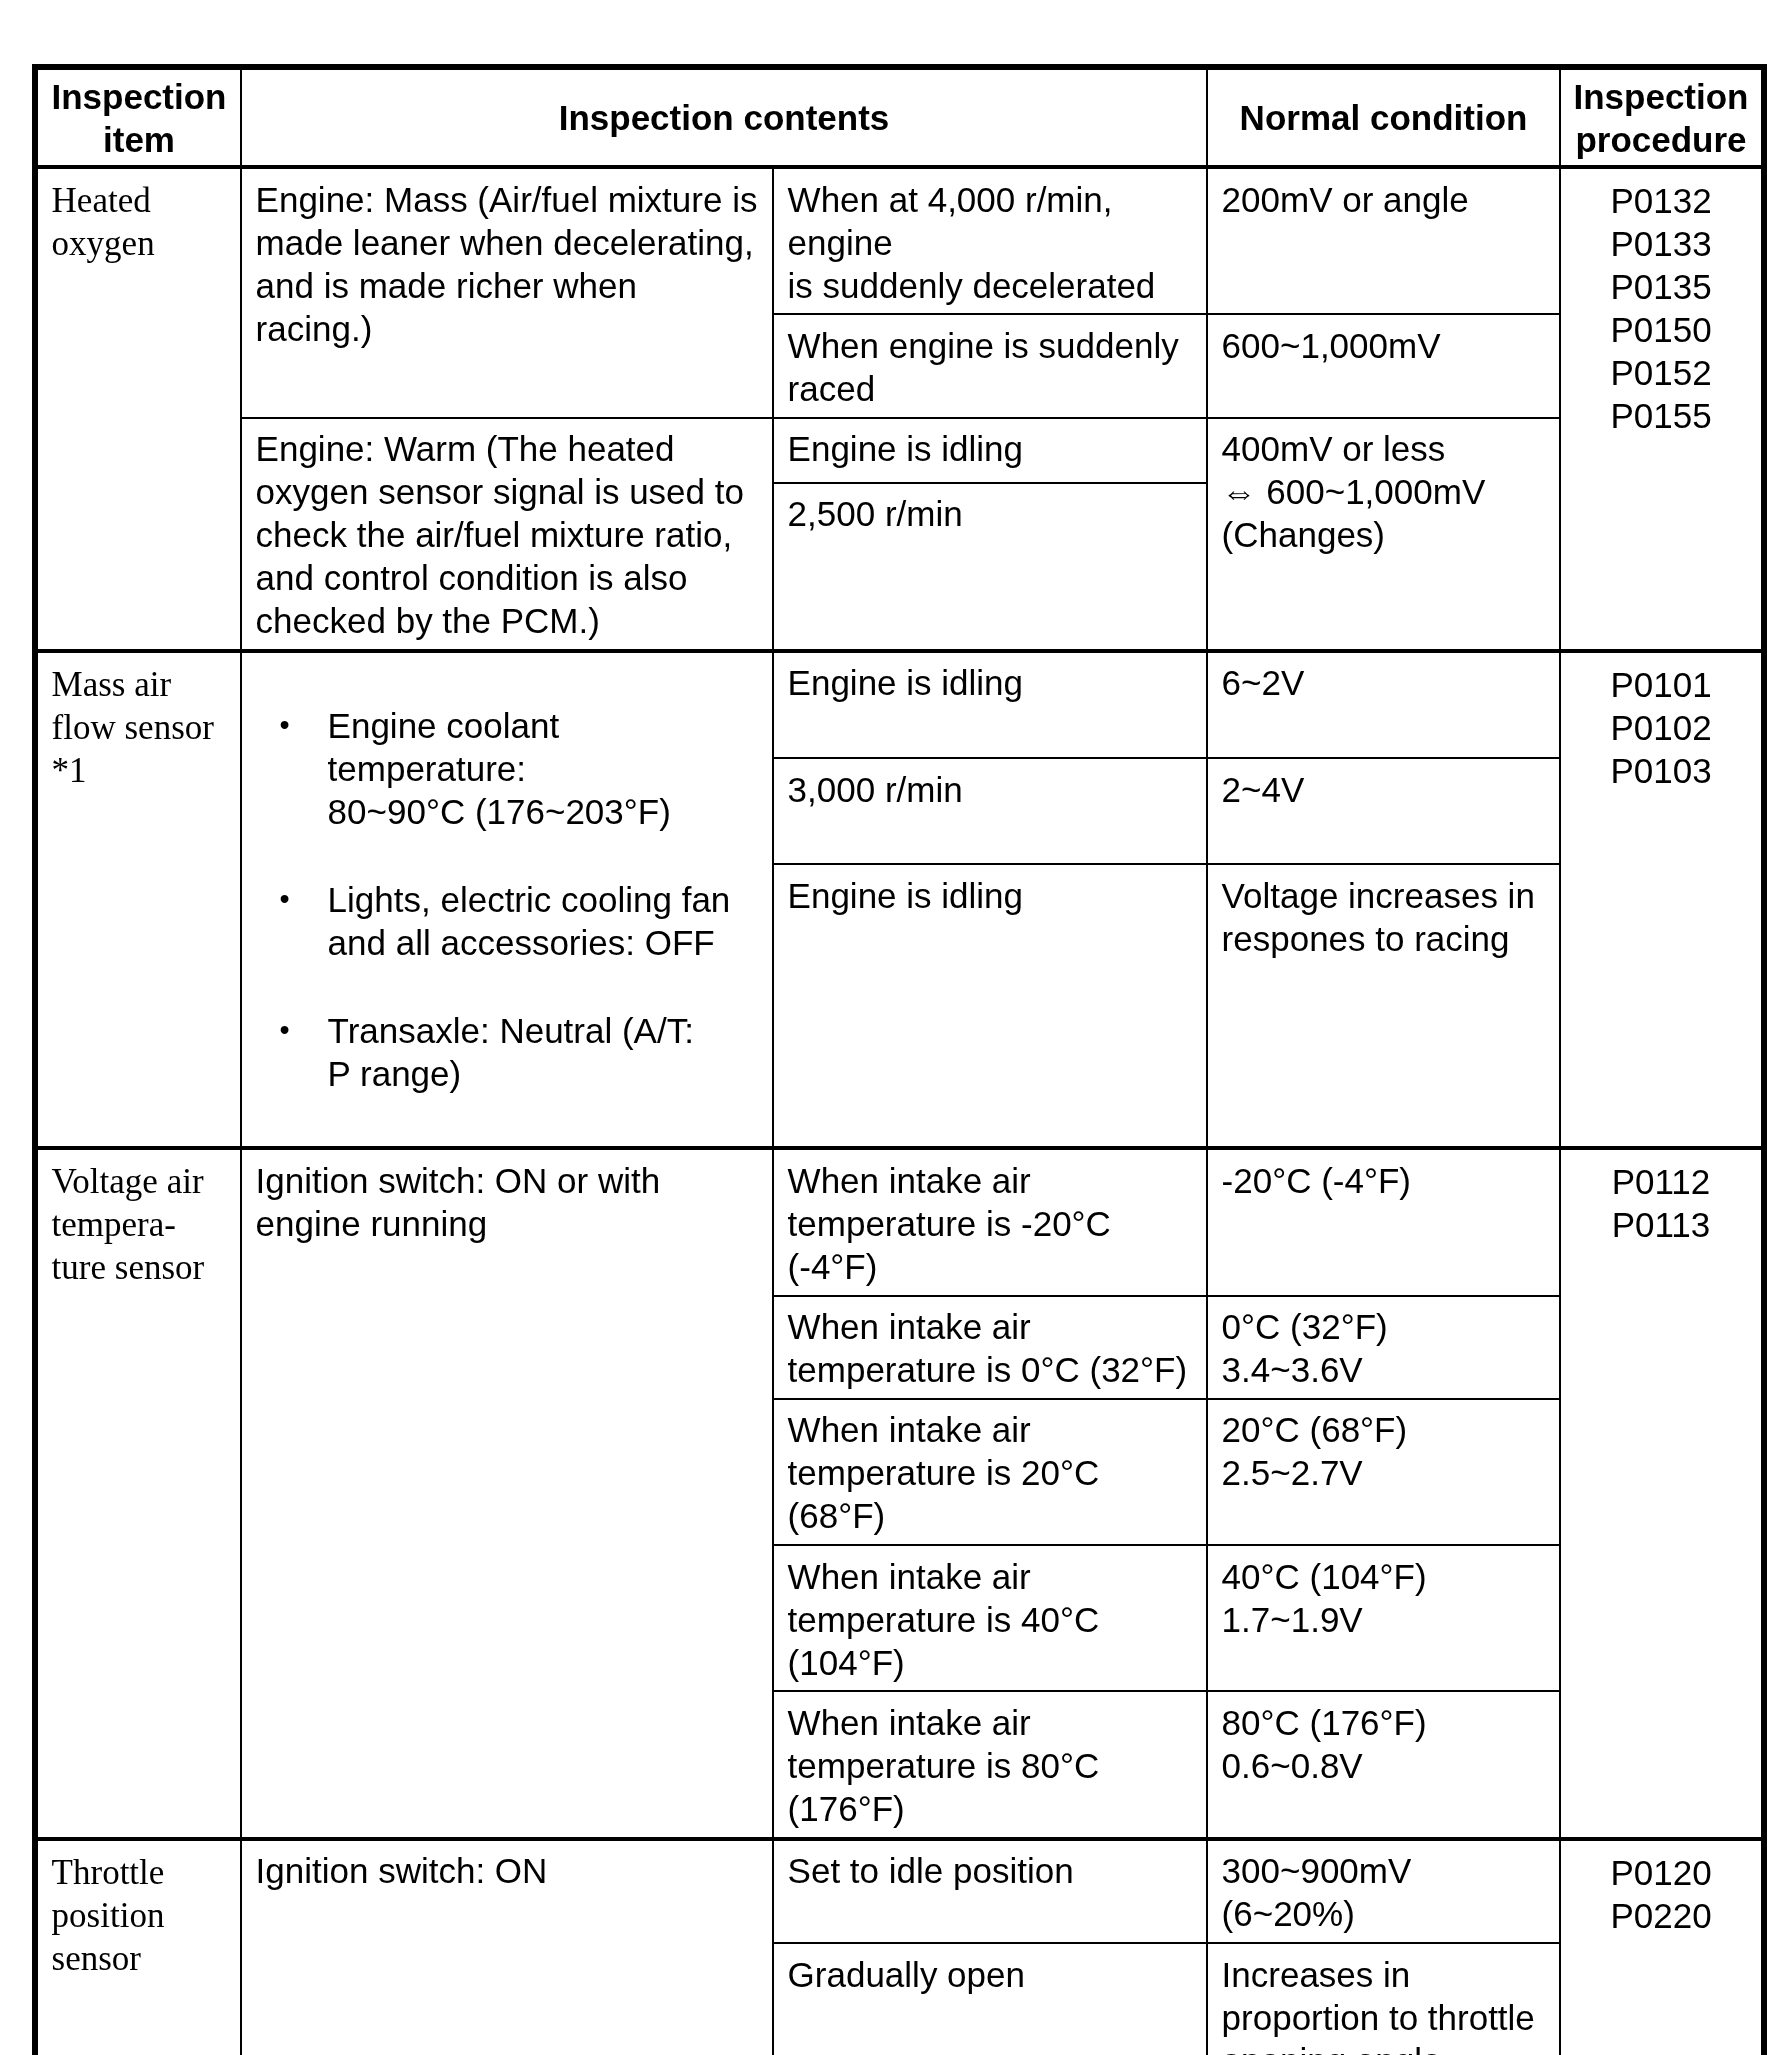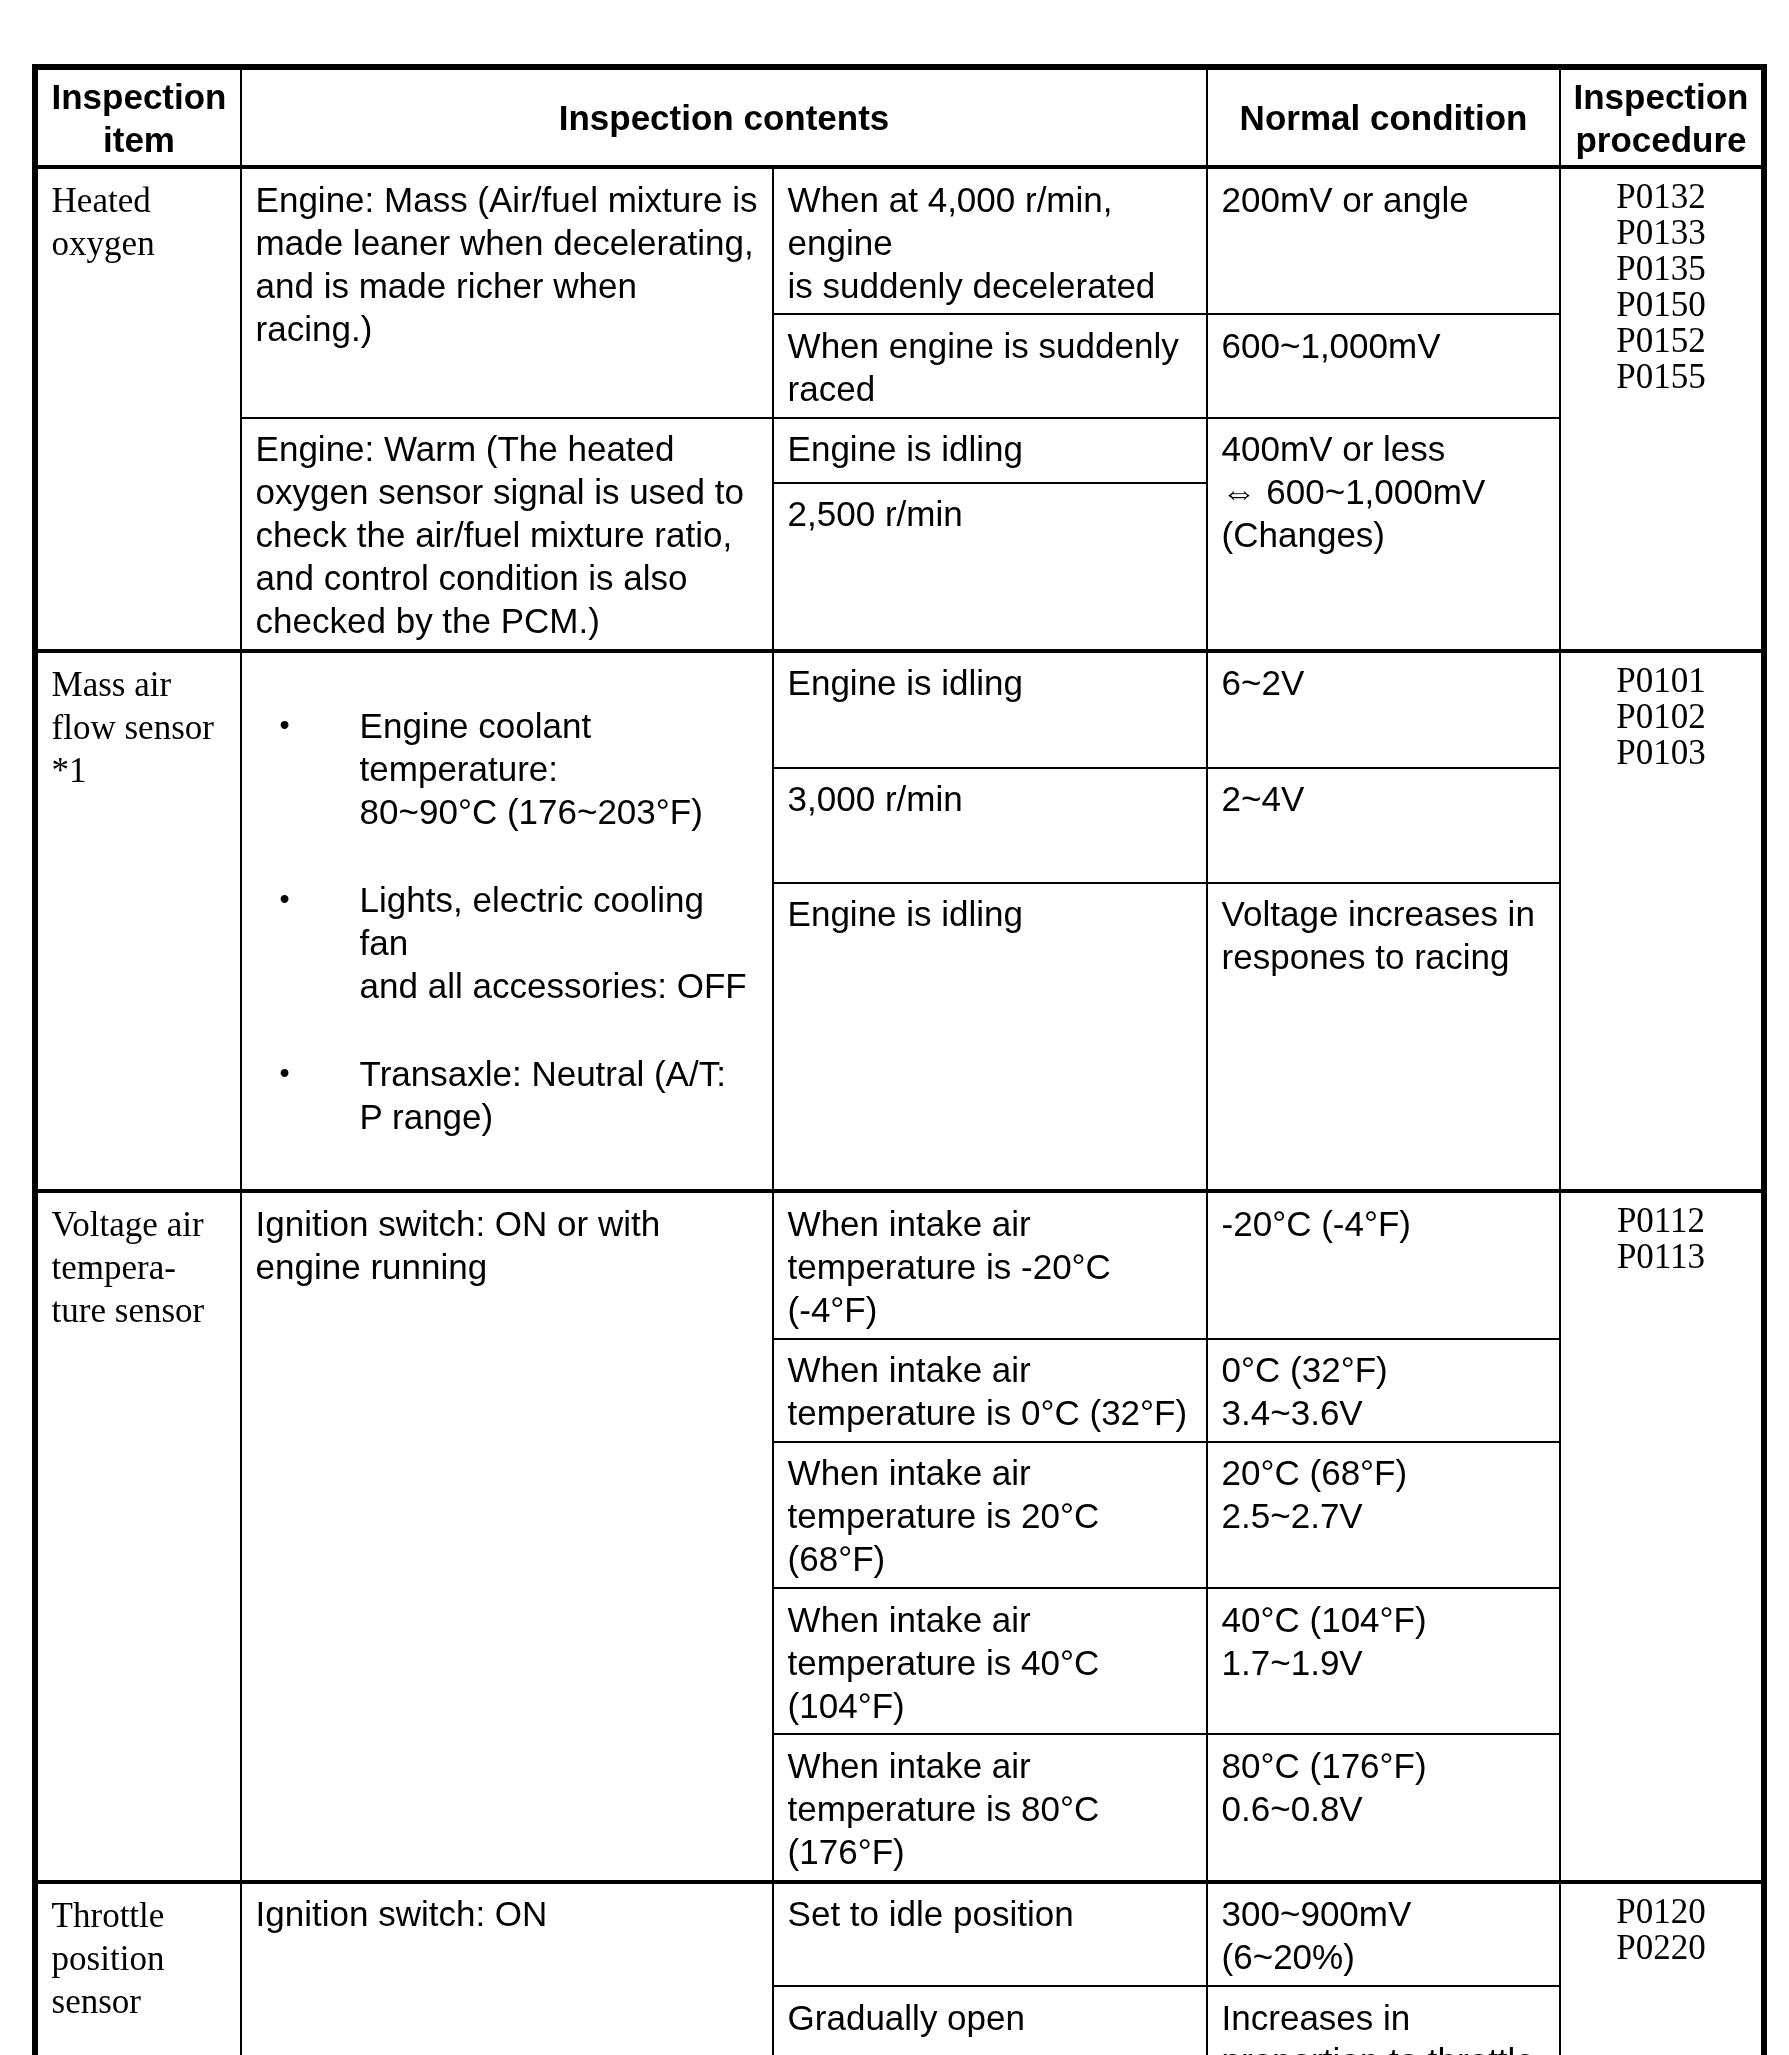--- a/index.html
+++ b/index.html
@@ -45,46 +45,44 @@
   }
   tr.group-start > td, tr.group-start > th {
     border-top-width: 4.3px;
   }
   td.item {
     padding-top: 10.2px;
     font-family: Liberation Serif, serif;
   }
   td.proc {
     text-align: center;
-    line-height: 36px;
+    line-height: 43px;
     padding-left: 5.1px;
     padding-right: 5.1px;
     padding-top: 10.2px;
-    font-family: Liberation Serif, serif;
   }
   td.bullets-cell {
     padding-left: 12px;
   }
   .bullet-row {
     display: flex;
     align-items: flex-start;
     padding-left: 25.6px;
     margin: 0 0 1.7px 0;
   }
   .bullet-row .dot {
     flex: 0 0 auto;
     width: 48px;
     font-size: 29px;
     line-height: 43px;
     white-space: pre-line;
   }
   .bullet-row .btxt {
     flex: 1 1 auto;
     white-space: pre-line;
-    margin-left: 32px;
   }
 </style>
 </head>
 <body>
 
 <div class="page">
 
   <table class="inspection">
     <colgroup>
       <col style="width:206px">

